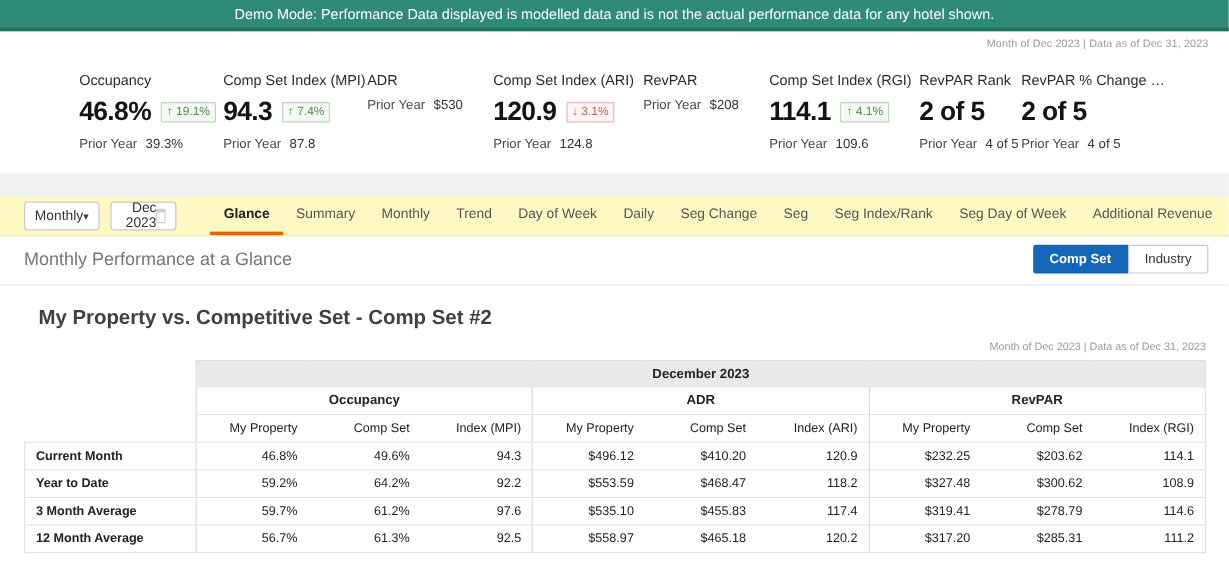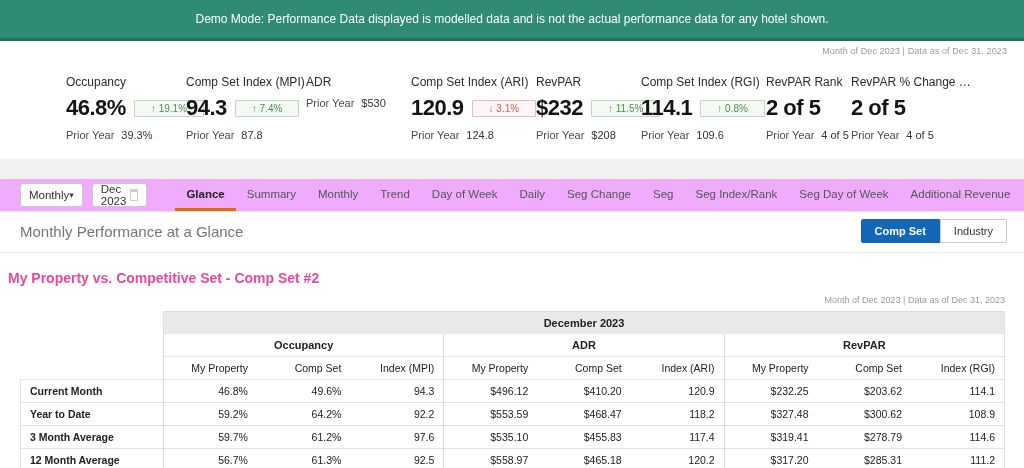--- a/index.html
+++ b/index.html
@@ -3,21 +3,21 @@
 <meta charset="utf-8">
 <style>
   * { box-sizing: border-box; margin: 0; padding: 0; }
   html, body {
     width: 1024px; height: 468px; overflow: hidden;
     background: #ffffff;
     font-family: "Liberation Sans", sans-serif;
   }
   
   .banner {
-    height: 41px; background: #2f8a76; border-bottom: 3px solid #20715f;
+    height: 26px; background: #2f8a76; border-bottom: 3px solid #20715f;
     display: flex; align-items: center; justify-content: center;
   }
   .banner-text { color: #ffffff; font-size: 12px; }
   
   .meta-line {
     text-align: right; font-size: 9px; color: #9a9a9a;
     padding: 5px 17px 0 0; height: 17px; letter-spacing: 0.1px;
   }
   
   .kpi-row { display: flex; padding: 17px 0 0 66px; height: 101px; }
@@ -26,33 +26,33 @@
   .kpi:nth-child(2) { width: 120px; }
   .kpi:nth-child(3) { width: 105px; }
   .kpi:nth-child(4) { width: 125px; }
   .kpi:nth-child(5) { width: 105px; }
   .kpi:nth-child(6) { width: 125px; }
   .kpi:nth-child(7) { width: 85px; }
   .kpi-label { font-size: 12px; color: #2b2b2b; white-space: nowrap; }
   .kpi-value-line { display: flex; align-items: center; margin-top: 6px; height: 26px; }
   .kpi-value { font-size: 22px; font-weight: bold; color: #141414; letter-spacing: -0.5px; white-space: nowrap; }
   .badge {
-    font-size: 10px; padding: 2px 16px; border: 1px solid; margin-left: 8px;
+    font-size: 10px; padding: 2px 4px; border: 1px solid; margin-left: 8px;
     white-space: nowrap; border-radius: 1px;
   }
   .badge.up { color: #4e8f4e; border-color: #bdd6bd; background: #f4f9f4; }
   .badge.down { color: #c9615c; border-color: #e7bcba; background: #fdf6f6; }
   .kpi-prior { font-size: 11px; color: #4a4a4a; margin-top: 8px; white-space: nowrap; }
   .kpi-prior .pv { margin-left: 7px; color: #333; }
   
   .band { height: 20px; background: #f1f1f1; }
   
   .toolbar {
     display: flex; align-items: center; padding: 0 20px;
-    height: 33px; border-bottom: 1px solid #e5e5e5; background: #f0abfc;
+    height: 33px; border-bottom: 1px solid #e5e5e5; background: #fef9c3; text-align: right;
   }
   .control {
     display: flex; align-items: center; justify-content: space-between;
     border: 1px solid #c9c9c9; border-radius: 3px; height: 24px;
     padding: 0 8px; font-size: 11.5px; color: #333; cursor: pointer; background: #fff;
   }
   .freq { width: 70px; margin-right: 9px; }
   .datef { width: 84px; margin-right: 28px; }
   .caret { font-size: 9px; color: #444; line-height: 1; }
   .cal { width: 12px; height: 12px; border: 1px solid #cfcfcf; border-top-width: 3px; border-radius: 1px; }
@@ -70,21 +70,21 @@
   .section-title { color: #767676; font-size: 15px; }
   .toggle-group { display: flex; }
   .seg {
     padding: 0 13px; height: 24px; font-size: 11px; border: 1px solid #c9c9c9;
     background: #fff; color: #333; cursor: pointer; font-family: inherit;
   }
   .seg:first-child { border-radius: 2px 0 0 2px; }
   .seg:last-child { border-radius: 0 2px 2px 0; }
   .seg.active { background: #1366b8; border-color: #1366b8; color: #fff; font-weight: bold; }
   
-  .report-title { padding: 17px 8px 0; font-size: 14px; font-weight: bold; color: #ec4899; }
+  .report-title { padding: 17px 32px 0; font-size: 17px; font-weight: bold; color: #404040; }
   .table-meta { text-align: right; font-size: 9px; color: #9a9a9a; padding: 9px 19px 3px 0; }
   
   table.glance { border-collapse: collapse; table-layout: fixed; width: 985px; margin: 3px 0 0 20px; }
   col.col-label { width: 143px; }
   td { padding: 5px 9px; font-size: 10.5px; color: #222; }
   td.spacer { background: #fff; border: none; }
   td.period {
     background: #e9e9e9; text-align: center; font-weight: bold; font-size: 11px;
     border: 1px solid #dcdcdc; border-bottom: none;
   }
@@ -134,31 +134,27 @@
     <div class="kpi">
       <div class="kpi-label">Comp Set Index (ARI)</div>
       <div class="kpi-value-line">
         <span class="kpi-value">120.9</span>
         <span class="badge down"><span class="arrow">↓</span><span class="chg"> 3.1%</span></span>
       </div>
       <div class="kpi-prior"><span class="pl">Prior Year</span><span class="pv">124.8</span></div>
     </div>
     <div class="kpi">
       <div class="kpi-label">RevPAR</div>
-      <div class="kpi-value-line">
-        <span class="kpi-value">$232</span>
-        <span class="badge up"><span class="arrow">↑</span><span class="chg"> 11.5%</span></span>
-      </div>
       <div class="kpi-prior"><span class="pl">Prior Year</span><span class="pv">$208</span></div>
     </div>
     <div class="kpi">
       <div class="kpi-label">Comp Set Index (RGI)</div>
       <div class="kpi-value-line">
         <span class="kpi-value">114.1</span>
-        <span class="badge up"><span class="arrow">↑</span><span class="chg"> 0.8%</span></span>
+        <span class="badge up"><span class="arrow">↑</span><span class="chg"> 4.1%</span></span>
       </div>
       <div class="kpi-prior"><span class="pl">Prior Year</span><span class="pv">109.6</span></div>
     </div>
     <div class="kpi">
       <div class="kpi-label">RevPAR Rank</div>
       <div class="kpi-value-line">
         <span class="kpi-value">2 of 5</span>
       </div>
       <div class="kpi-prior"><span class="pl">Prior Year</span><span class="pv">4 of 5</span></div>
     </div>

